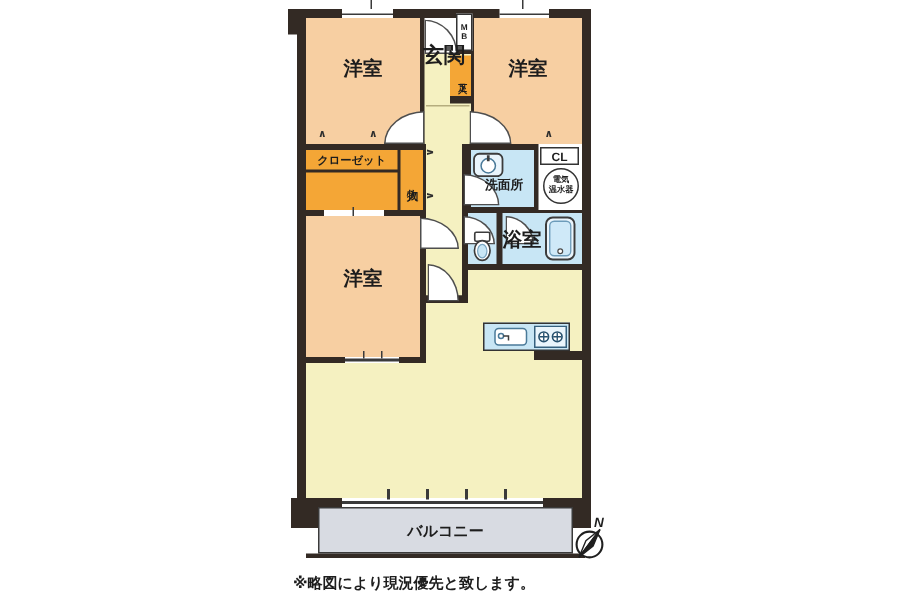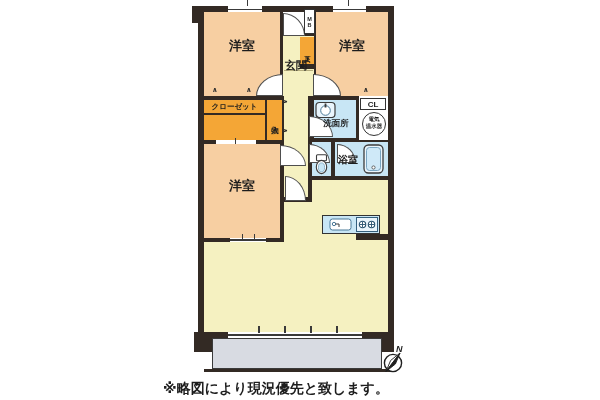--- a/index.html
+++ b/index.html
@@ -127,32 +127,33 @@
 
   <div class="chev" style="left:212px;top:86px;">∧</div>
   <div class="chev" style="left:246px;top:86px;">∧</div>
   <div class="chev" style="left:363px;top:86px;">∧</div>
   <div class="chev" style="left:283px;top:98px;transform:rotate(90deg);">∧</div>
   <div class="chev" style="left:283px;top:127px;transform:rotate(90deg);">∧</div>
 
   <div class="lbl" style="left:204px;top:38px;width:76px;height:16px;font-size:13px;">洋室</div>
   <div class="lbl" style="left:316px;top:38px;width:72px;height:16px;font-size:13px;">洋室</div>
   <div class="lbl" style="left:204px;top:178px;width:76px;height:16px;font-size:13px;">洋室</div>
-  <div class="lbl" style="left:282px;top:60px;width:28px;height:10px;font-size:11px;">玄関</div>
+  <div class="lbl" style="left:282px;top:32px;width:28px;height:10px;font-size:14px;">玄関</div>
   <div class="lbl v" style="left:300px;top:38px;width:14px;height:26px;font-size:6px;">下足入</div>
   <div class="lbl" style="left:204px;top:100px;width:61px;height:13px;font-size:7.5px;">クローゼット</div>
   <div class="lbl v" style="left:267px;top:100px;width:15px;height:40px;font-size:7.5px;">物入</div>
   <div class="lbl" style="left:316px;top:118px;width:40px;height:11px;font-size:8.5px;">洗面所</div>
-  <div class="lbl" style="left:336px;top:155px;width:24px;height:10px;font-size:10px;">浴室</div>
+  <div class="lbl" style="left:336px;top:155px;width:24px;height:10px;font-size:13px;">浴室</div>
 
   <div class="a" style="left:212px;top:338px;width:170px;height:31px;background:var(--balcony);border:1.4px solid #3a3a3a;"></div>
+  <div class="lbl" style="left:212px;top:348px;width:170px;height:12px;font-size:10px;font-weight:bold;">バルコニー</div>
   <div class="a wall" style="left:204px;top:369px;width:186px;height:2.5px;"></div>
 
   <svg class="a" style="left:380px;top:342px;" width="26" height="32" viewBox="0 0 26 32">
     <circle cx="13" cy="21" r="8.6" fill="#fff" stroke="#1f1f1f" stroke-width="1.4"></circle>
     <polygon points="20,11 6,29.5 10.6,18.5" fill="#fff" stroke="#1f1f1f" stroke-width="0.9"></polygon>
     <polygon points="20,11 6,29.5 15.4,22" fill="#1f1f1f" stroke="#1f1f1f" stroke-width="0.9"></polygon>
     <text x="16" y="9.5" font-size="9" font-weight="bold" font-style="italic" fill="#1f1f1f">N</text>
   </svg>
 
-  <div class="lbl" style="left:0;top:381px;width:552px;height:16px;font-size:14px;">※略図により現況優先と致します。</div>
+  <div class="lbl" style="left:0;top:381px;width:552px;height:16px;font-size:10px;">※略図により現況優先と致します。</div>
 
 </div>
 
 </body></html>

